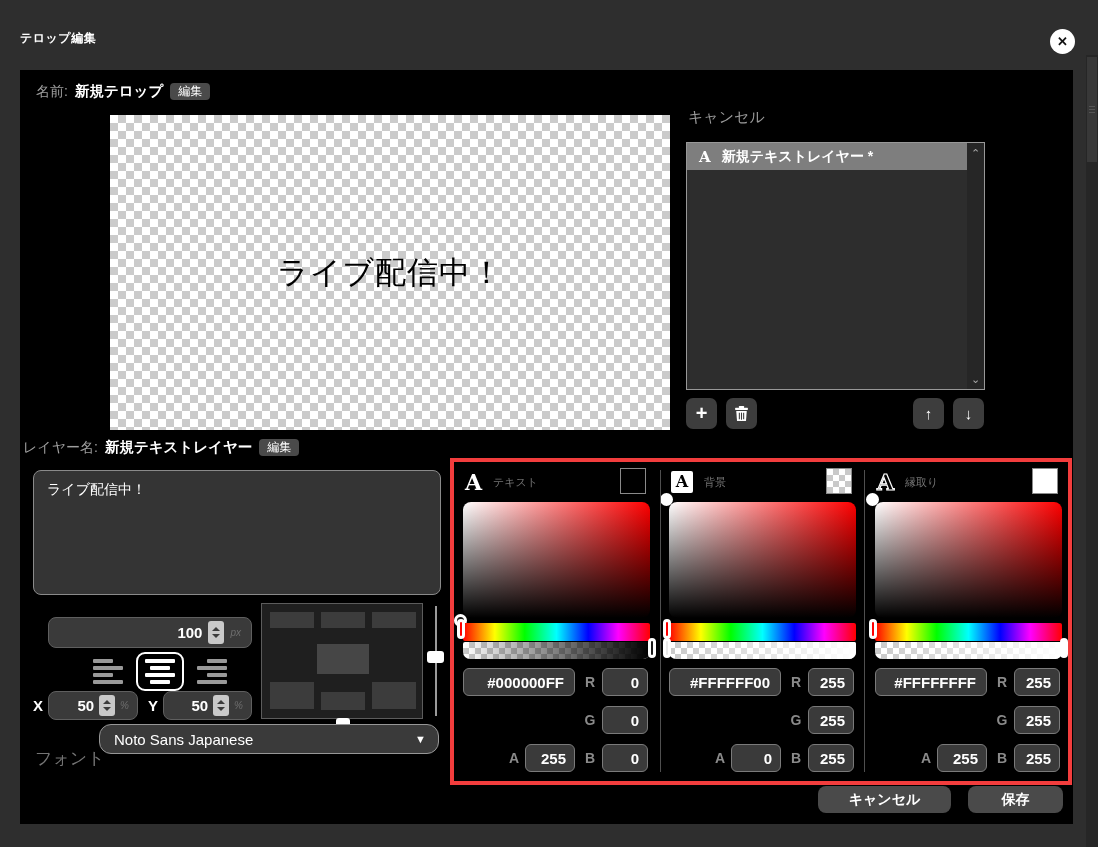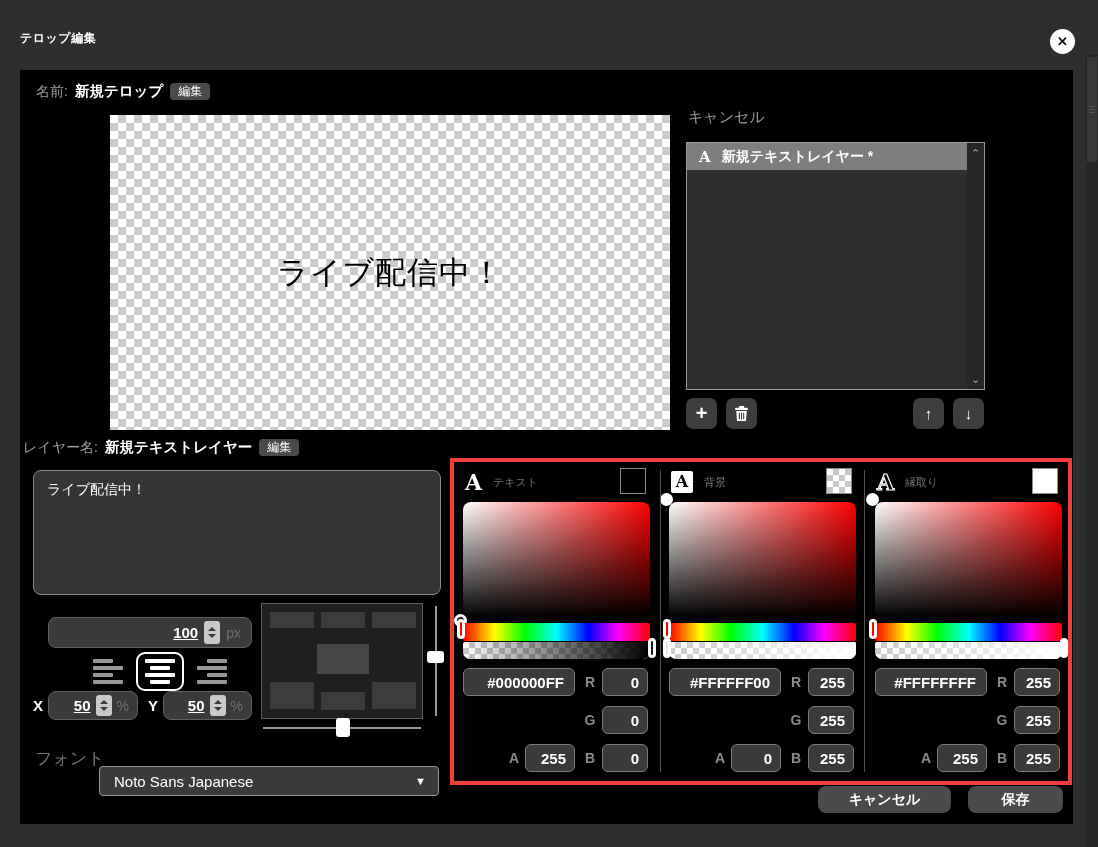--- a/index.html
+++ b/index.html
@@ -35,22 +35,22 @@
   .scroll-arrow { position:absolute; left:0; width:17px; height:18px; display:flex; align-items:center; justify-content:center; color:#a9a9a9; font-size:11px; }
   .scroll-arrow.up { top:1px; } .scroll-arrow.down { bottom:1px; }
 
   .tool-btn { position:absolute; width:31px; height:31px; background:#3d3d3d; border-radius:7px; display:flex; align-items:center; justify-content:center; color:#fff; cursor:pointer; }
   .tool-btn.plus { font-size:20px; font-weight:bold; }
   .tool-btn.arr { font-size:15px; font-weight:bold; }
 
   .textbox { position:absolute; left:13px; top:400px; width:408px; height:125px; background:#343434; border:1px solid #8a8a8a; border-radius:8px; padding:10px 13px; font-size:14px; color:#fff; }
 
   .size-input { position:absolute; left:28px; top:547px; width:204px; height:31px; background:#3a3a3a; border:1px solid #5f5f5f; border-radius:8px; display:flex; align-items:center; justify-content:flex-end; gap:6px; padding-right:10px; }
-  .num-val { font-size:15px; font-weight:bold; color:#fff;text-decoration:underline; }
-  .unit { font-size:14px; color:#6e6e6e; }
+  .num-val { font-size:15px; font-weight:bold; color:#fff; }
+  .unit { font-size:10px; color:#6e6e6e;font-style:italic; }
   .spinner { width:16px; height:23px; background:#c9c9c9; border-radius:3px; display:flex; flex-direction:column; align-items:center; justify-content:center; gap:3px; }
   .tri-up { width:0; height:0; border-left:4px solid transparent; border-right:4px solid transparent; border-bottom:4.5px solid #3c3c3c; }
   .tri-down { width:0; height:0; border-left:4px solid transparent; border-right:4px solid transparent; border-top:4.5px solid #3c3c3c; }
 
   .align-row { position:absolute; left:73px; top:582px; display:flex; align-items:center; gap:11px; }
   .align-ico { display:flex; flex-direction:column; gap:3.5px; width:32px; cursor:pointer; }
   .align-ico .bar { height:3.5px; background:#999; border-radius:1px; }
   .align-ico.left { align-items:flex-start; } .align-ico.right { align-items:flex-end; }
   .align-sel { border:2.5px solid #fff; border-radius:9px; padding:5px 6px; cursor:pointer; }
   .align-sel .align-ico { align-items:center; }
@@ -62,21 +62,21 @@
   .xy-input .spinner { height:21px; }
 
   .grid-panel { position:absolute; left:241px; top:533px; width:162px; height:116px; background:#1f1f1f; border:1px solid #5c5c5c; }
   .tile { position:absolute; background:#3c3c3c; }
   .v-track { position:absolute; left:415px; top:536px; width:2px; height:110px; background:#9a9a9a; }
   .v-thumb { position:absolute; left:407px; top:581px; width:17px; height:12px; background:#fff; border-radius:3px; cursor:pointer; }
   .h-track { position:absolute; left:243px; top:657px; width:158px; height:2px; background:#9a9a9a; }
   .h-thumb { position:absolute; left:316px; top:648px; width:14px; height:19px; background:#fff; border-radius:3px; cursor:pointer; }
 
   .font-label { position:absolute; left:15px; top:677px; font-size:17px; color:#757575; }
-  .font-select { position:absolute; left:79px; top:696px; width:340px; height:30px; background:#3a3a3a; border:1px solid #979797; border-radius:4px; display:flex; align-items:center; cursor:pointer; }
+  .font-select { position:absolute; left:79px; top:654px; width:340px; height:30px; background:#3a3a3a; border:1px solid #979797; border-radius:12px; display:flex; align-items:center; cursor:pointer; }
   .font-select .f-val { padding-left:14px; font-size:15px; color:#fff; flex:1; }
   .font-select .caret { padding-right:12px; font-size:11px; color:#fff; }
 
   .red-frame { position:absolute; left:430px; top:388px; width:622px; height:327px; border:4px solid #f23d3d; pointer-events:none; z-index:50; }
 
   .col-sep { position:absolute; top:400px; width:1px; height:302px; background:#4f4f4f; }
 
   .picker-col { position:absolute; top:398px; width:187px; height:312px; }
   .p-header { position:absolute; left:2px; top:0; right:0; height:28px; display:flex; align-items:center; gap:11px; }
   .glyph-a { font-family:"DejaVu Serif", serif; font-weight:bold; font-size:22px; color:#fff; line-height:1; }

